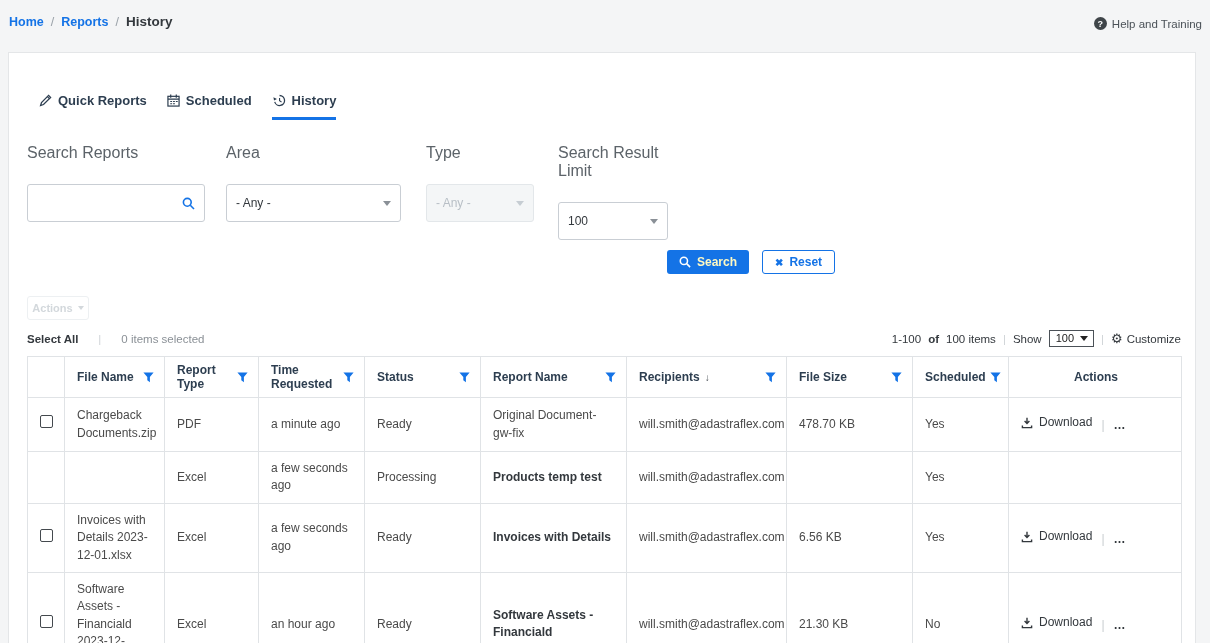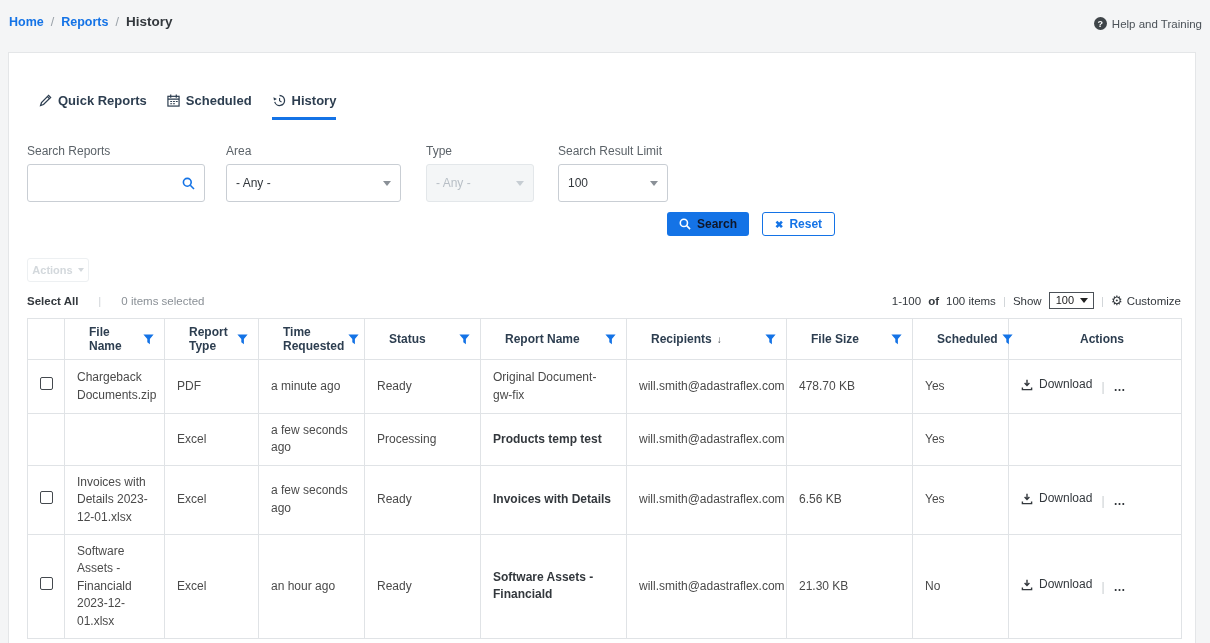--- a/index.html
+++ b/index.html
@@ -35,39 +35,39 @@
     padding:5px 12px 6px 10px; cursor:pointer; margin-left:18px;
   }
   
   .tabs{ display:flex; gap:20px; margin:20px 0 0 30px; }
   .tab{ display:flex; align-items:center; gap:6px; font-size:13px; font-weight:700;
     color:#2d3e50; padding-bottom:9px; border-bottom:3px solid transparent; cursor:pointer; }
   .tab.active{ border-bottom-color:#1473e6; }
   
   .filters{ display:flex; margin:24px 0 0 18px; }
   .fgroup{ display:flex; flex-direction:column; }
-  .flabel{ font-size:12px; color:#5c6369; margin-bottom:6px; }
+  .flabel{ font-size:16px; color:#5c6369; margin-bottom:22px; }
   .finput, .fselect{
     height:38px; border:1px solid #c9ced4; border-radius:3px; background:#fff;
     font-size:12px; color:#33383d; display:flex; align-items:center; padding:0 9px;
     position:relative;
   }
   .finput input{ border:none; outline:none; flex:1; font-size:12px; font-family:"Liberation Sans",sans-serif; color:#33383d; min-width:0; background:transparent; }
   .fselect{ justify-content:space-between; cursor:pointer; }
   .fselect.disabled{ background:#f4f6f7; border-color:#e3e7ea; color:#b8bfc6; cursor:default; }
   .caret{ width:0; height:0; border-left:4px solid transparent; border-right:4px solid transparent; border-top:5px solid #8a9097; }
   .fselect.disabled .caret{ border-top-color:#c6cdd3; }
   .g-search{ width:178px; margin-right:21px; }
   .g-area{ width:175px; margin-right:25px; }
   .g-type{ width:108px; margin-right:24px; }
   .g-limit{ width:110px; }
   
   .filter-actions{ display:flex; gap:13px; margin:10px 0 0 658px; }
   .btn-search{
-    display:inline-flex; align-items:center; gap:6px; background:#1473e6; color:#0f172a;
+    display:inline-flex; align-items:center; gap:6px; background:#1473e6; color:#fef9c3;
     border:none; border-radius:3px; font-size:12px; font-weight:700; padding:5px 12px;
     font-family:"Liberation Sans",sans-serif; cursor:pointer;
   }
   .btn-reset{
     display:inline-flex; align-items:center; gap:6px; background:#fff; color:#1473e6;
     border:1px solid #1473e6; border-radius:3px; font-size:12px; font-weight:700; padding:4px 12px;
     font-family:"Liberation Sans",sans-serif; cursor:pointer;
   }
   .x-glyph{ font-size:10px; font-weight:700; }
   
@@ -89,21 +89,21 @@
   .show-box{ display:inline-flex; align-items:center; gap:6px; border:1px solid #4b5157;
     padding:1px 5px 2px 6px; font-size:11px; color:#222; cursor:pointer; }
   .show-caret{ width:0;height:0;border-left:4.5px solid transparent;border-right:4.5px solid transparent;border-top:5.5px solid #222; }
   .customize{ display:inline-flex; align-items:center; gap:4px; cursor:pointer; color:#33383d; }
   .gear{ font-size:13px; color:#33383d; line-height:1; }
   
   table{ border-collapse:collapse; table-layout:fixed; width:1154px; margin:9px 0 0 18px;
     font-size:12px; background:#fff; }
   th, td{ border:1px solid #e0e3e6; padding:8px 12px; vertical-align:middle; text-align:left; }
   thead tr{ height:36px; }
-  th{ color:#2d3e50; font-weight:700; padding:6px 10px 6px 24px;margin-left:44px; }
+  th{ color:#2d3e50; font-weight:700; padding:6px 10px 6px 12px;margin-left:44px; }
   .th-in{ display:flex; align-items:center; gap:4px; }
   .th-in.center{ justify-content:center; }
   .funnel{ margin-left:auto; display:inline-flex; cursor:pointer; }
   .sort{ font-size:10px; color:#4b5157; margin-left:1px; }
   tbody td{ color:#4a4a4a; line-height:1.45; }
   tbody tr:nth-child(1){ height:54px; }
   tbody tr:nth-child(2){ height:38px; }
   tbody tr:nth-child(3){ height:68px; }
   tbody tr:nth-child(4){ height:64px; }
   tbody tr:nth-child(5){ height:70px; }

